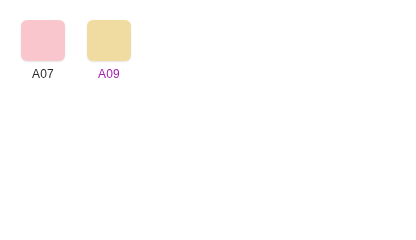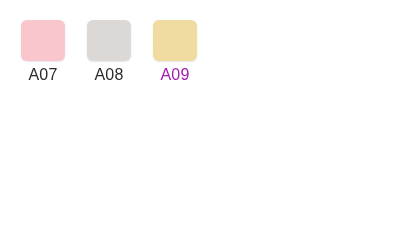--- a/index.html
+++ b/index.html
@@ -41,42 +41,38 @@
 
   .swatch-chip {
     width: 44px;
     height: 41px;
     border-radius: 6px;
     box-shadow: 0 1px 2px rgba(0, 0, 0, 0.10);
   }
 
   .swatch-label {
     margin-top: 6px;
-    font-size: 16px;
+    font-size: 12px;
     line-height: 15px;
     color: #2b2b2b;
     letter-spacing: 0.2px;
     white-space: nowrap;
     text-align: center;
   }
 </style>
 </head>
 <body style="background-color: rgb(255, 255, 255);">
 
 <div class="palette">
 
   <div class="swatch-cell">
     <div class="swatch-chip" style="background-color: rgb(248, 198, 204);"></div>
     <div class="swatch-label" style="color: rgb(43, 43, 43);">A07</div>
   </div>
 
-  <div class="swatch-cell">
-    <div class="swatch-chip" style="background-color: rgb(220, 216, 213);"></div>
-    <div class="swatch-label" style="color: rgb(43, 43, 43);">A08</div>
-  </div>
 
   <div class="swatch-cell">
     <div class="swatch-chip" style="background-color: rgb(240, 219, 160);"></div>
     <div class="swatch-label" style="color: #a21caf;">A09</div>
   </div>
 
 
 
 
 </div>

